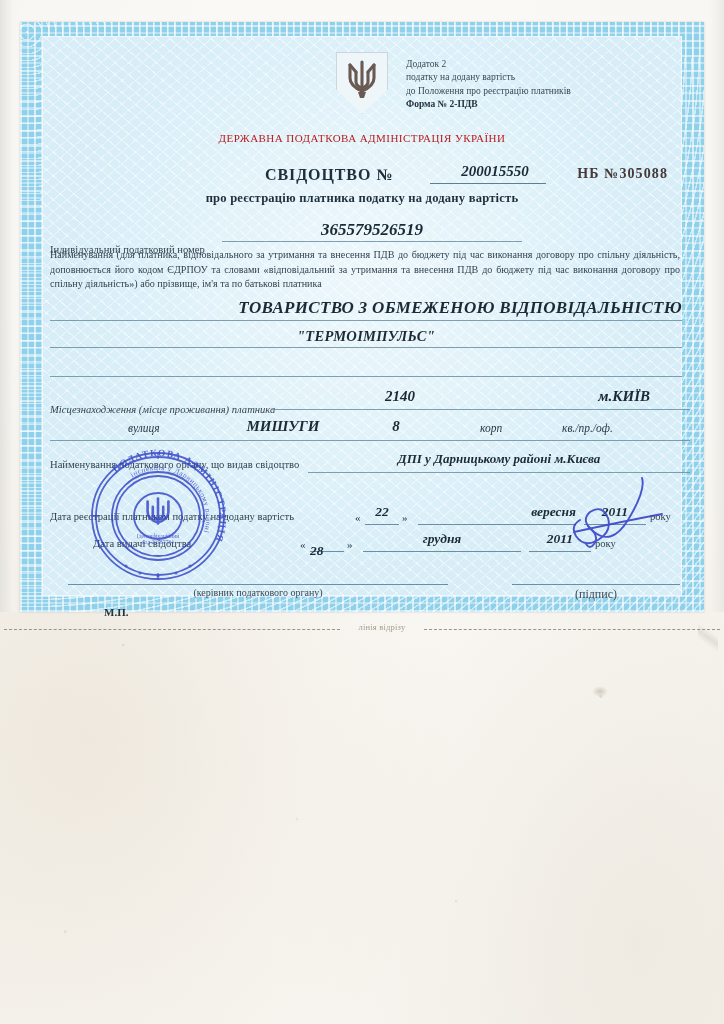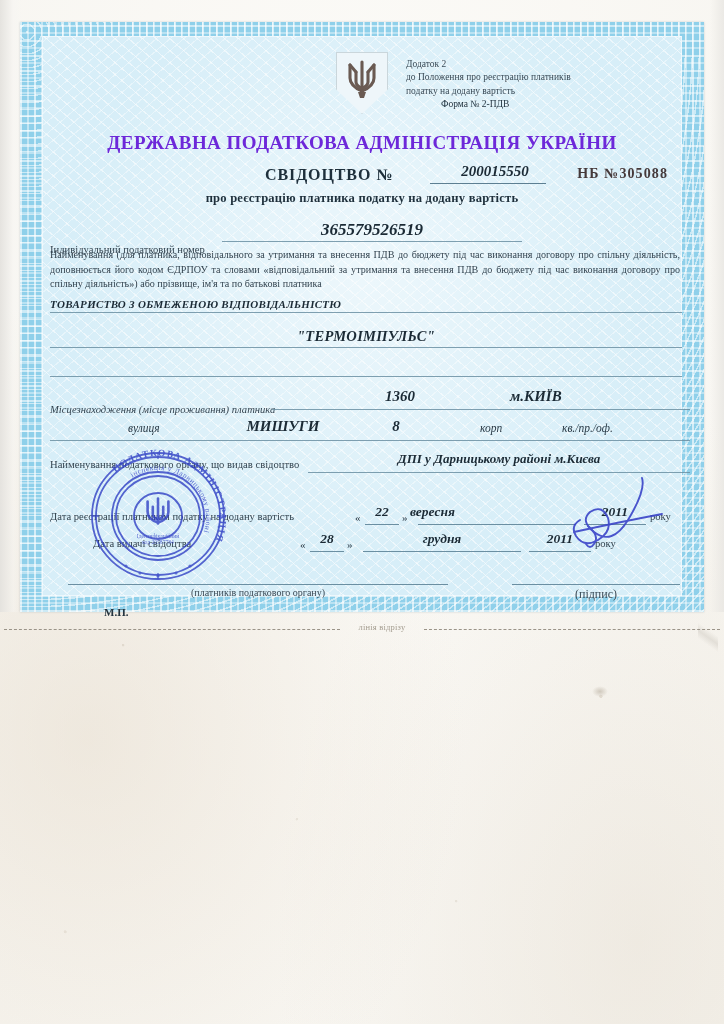--- a/index.html
+++ b/index.html
@@ -89,26 +89,26 @@
     position:relative;
   }
   .tryzub{position:absolute;left:50%;top:6px;transform:translateX(-50%);}
 
   
   .appendix{
     position:absolute;right:24px;top:22px;width:252px;
     font-size:9.5px;line-height:1.42;color:#3a4a56;
     font-family:"Liberation Serif", serif;
   }
-  .appendix .bold{font-weight:normal;color:#22333f;margin-left:35px;}
+  .appendix .bold{font-weight:bold;color:#22333f;}
 
   
   .org-title{
     position:absolute;left:0;right:0;top:96px;text-align:center;
-    font-size:19px;font-weight:bold;letter-spacing:.45px;color:#6d28d9;
+    font-size:11px;font-weight:normal;letter-spacing:.45px;color:#b91c1c;
   }
   .cert-row{
     position:absolute;left:0;right:0;top:128px;height:26px;
   }
   .cert-word{
     position:absolute;left:223px;top:2px;
     font-size:16px;font-weight:bold;letter-spacing:.9px;color:#1e2f3b;
   }
   .cert-no-line{
     position:absolute;left:388px;top:19px;width:116px;height:1px;background:#5d7f92;
@@ -139,65 +139,65 @@
   .f-inn .lbl{position:absolute;left:0;top:22px;}
   .f-inn .rule{position:absolute;left:172px;top:19px;width:300px;}
   .f-inn .hand{position:absolute;left:172px;top:-2px;width:300px;text-align:center;font-size:17px;}
 
   .para{
     position:absolute;left:8px;top:212px;width:630px;
     font-size:10.1px;line-height:1.45;color:#33434f;text-align:justify;
   }
 
   .f-name1{position:absolute;left:8px;top:262px;width:632px;}
-  .f-name1 .hand{display:block;text-align:left;font-size:11px;letter-spacing:.3px;font-style:italic;}
+  .f-name1 .hand{display:block;text-align:right;font-size:17px;letter-spacing:.3px;font-style:italic;}
   .f-name1 .rule{margin-top:2px;}
   .f-name2{position:absolute;left:8px;top:292px;width:632px;}
   .f-name2 .hand{display:block;text-align:center;font-size:14.5px;letter-spacing:.3px;}
   .f-name2 .rule{margin-top:2px;}
   .f-blank{position:absolute;left:8px;top:322px;width:632px;}
   .f-blank .rule{margin-top:18px;}
 
   .f-loc{position:absolute;left:8px;top:352px;width:640px;height:24px;}
   .f-loc .lbl{position:absolute;left:0;top:16px;font-style:italic;}
   .f-loc .rule{position:absolute;left:222px;top:21px;width:418px;}
   .f-loc .v1{position:absolute;left:295px;top:0px;width:110px;text-align:center;}
-  .f-loc .v2{position:absolute;left:460px;top:0px;width:140px;text-align:left;}
+  .f-loc .v2{position:absolute;left:460px;top:0px;width:140px;text-align:right;}
 
   .f-street{position:absolute;left:8px;top:381px;width:640px;height:26px;}
   .f-street .s-lbl{position:absolute;font-size:11.5px;font-style:italic;color:#2a3a46;}
   .f-street .rule{position:absolute;left:0;top:23px;width:640px;}
   .f-street .v1{position:absolute;left:168px;top:1px;width:130px;text-align:center;}
   .f-street .v2{position:absolute;left:318px;top:1px;width:56px;text-align:center;}
 
   .f-auth{position:absolute;left:8px;top:415px;width:640px;height:24px;}
   .f-auth .lbl{position:absolute;left:0;top:8px;}
   .f-auth .rule{position:absolute;left:258px;top:21px;width:382px;}
   .f-auth .hand{position:absolute;left:258px;top:0px;width:382px;text-align:center;font-size:13px;}
 
   .f-date1{position:absolute;left:8px;top:468px;width:640px;height:24px;}
   .f-date1 .lbl{position:absolute;left:0;top:7px;}
   .f-date1 .q1{position:absolute;left:305px;top:7px;font-size:11px;color:#33434f;}
   .f-date1 .q2{position:absolute;left:352px;top:7px;font-size:11px;color:#33434f;}
   .f-date1 .r-day{position:absolute;left:315px;top:20px;width:34px;height:1px;background:#6b8fa2;}
   .f-date1 .r-mon{position:absolute;left:368px;top:20px;width:158px;height:1px;background:#6b8fa2;}
   .f-date1 .r-yr{position:absolute;left:534px;top:20px;width:62px;height:1px;background:#6b8fa2;}
   .f-date1 .v-day{position:absolute;left:315px;top:0px;width:34px;text-align:center;font-size:13.5px;}
-  .f-date1 .v-mon{position:absolute;left:360px;top:0px;width:158px;text-align:left;font-size:13.5px;}
+  .f-date1 .v-mon{position:absolute;left:368px;top:0px;width:158px;text-align:right;font-size:13.5px;}
   .f-date1 .v-yr{position:absolute;left:534px;top:0px;width:62px;text-align:center;font-size:13.5px;}
   .f-date1 .roku{position:absolute;left:600px;top:7px;font-size:10.6px;color:#33434f;}
 
   .f-date2{position:absolute;left:8px;top:495px;width:640px;height:24px;margin-left:43px;}
   .f-date2 .lbl{position:absolute;left:0;top:7px;}
   .f-date2 .q1{position:absolute;left:207px;top:7px;font-size:11px;color:#33434f;}
   .f-date2 .q2{position:absolute;left:254px;top:7px;font-size:11px;color:#33434f;}
   .f-date2 .r-day{position:absolute;left:217px;top:20px;width:34px;height:1px;background:#6b8fa2;}
   .f-date2 .r-mon{position:absolute;left:270px;top:20px;width:158px;height:1px;background:#6b8fa2;}
   .f-date2 .r-yr{position:absolute;left:436px;top:20px;width:62px;height:1px;background:#6b8fa2;}
-  .f-date2 .v-day{position:absolute;left:217px;top:0px;width:34px;text-align:center;font-size:13.5px;}
+  .f-date2 .v-day{position:absolute;left:217px;top:12px;width:34px;text-align:left;font-size:13.5px;}
   .f-date2 .v-mon{position:absolute;left:270px;top:0px;width:158px;text-align:center;font-size:13.5px;font-style:italic;}
   .f-date2 .v-yr{position:absolute;left:436px;top:0px;width:62px;text-align:center;font-size:13.5px;}
   .f-date2 .roku{position:absolute;left:502px;top:7px;font-size:10.6px;color:#33434f;}
 
   .sig-block{position:absolute;left:8px;top:518px;width:640px;height:60px;}
   .sig-name{
     position:absolute;left:54px;top:0px;width:330px;
     font-size:10.2px;font-style:italic;font-weight:bold;line-height:1.35;
     color:#2b3b47;
   }
@@ -271,22 +271,22 @@
             <path d="M5 7 L11 14"></path>
             <path d="M29 7 L23 14"></path>
           </g>
           <path d="M13 34 L21 34 L19 40 L15 40 Z" fill="#6a5a52"></path>
         </svg>
       </div>
     </div>
 
     <div class="appendix">
       <div>Додаток 2</div>
+      <div>податку на додану вартість</div>
       <div>до Положення про реєстрацію платників</div>
-      <div>податку на додану вартість</div>
       <div class="bold">Форма № 2-ПДВ</div>
     </div>
 
     <div class="org-title">ДЕРЖАВНА ПОДАТКОВА АДМІНІСТРАЦІЯ УКРАЇНИ</div>
 
     <div class="cert-row">
       <span class="cert-word">СВІДОЦТВО №</span>
       <span class="cert-no-line"></span>
       <span class="cert-no">200015550</span>
       <span class="serial">НБ №305088</span>
@@ -311,21 +311,21 @@
       <div class="rule"></div>
     </div>
     <div class="f-blank">
       <span class="hand"></span>
       <div class="rule"></div>
     </div>
 
     <div class="f-loc">
       <span class="lbl">Місцезнаходження (місце проживання) платника</span>
       <span class="rule"></span>
-      <span class="hand v1">1360</span>
+      <span class="hand v1">2140</span>
       <span class="hand v2">м.КИЇВ</span>
     </div>
 
     <div class="f-street">
       <span class="s-lbl" style="left:78px;top:5px;">вулиця</span>
       <span class="hand v1">МИШУГИ</span>
       <span class="hand v2">8</span>
       <span class="s-lbl" style="left:430px;top:5px;">корп</span>
       <span class="hand" style="position:absolute;left:470px;top:1px;width:40px;text-align:center;"></span>
       <span class="s-lbl" style="left:512px;top:5px;">кв./пр./оф.</span>
@@ -361,21 +361,21 @@
       <span class="r-yr"></span>
       <span class="hand v-day">28</span>
       <span class="hand v-mon">грудня</span>
       <span class="hand v-yr">2011</span>
       <span class="roku">року</span>
     </div>
 
     <div class="sig-block">
       <div class="sig-rule-l"></div>
       <div class="sig-rule-r"></div>
-      <div class="sig-cap-l">(платників податкового органу)</div>
+      <div class="sig-cap-l">(керівник податкового органу)</div>
       <div class="sig-cap-r">(підпис)</div>
       <div class="mp">М.П.</div>
     </div>
 
   </div>
 
   <svg class="stamp" viewBox="0 0 152 148">
     <defs>
       <path id="arcOuter" d="M 76 76 m -62,0 a 62,62 0 1,1 124,0 a 62,62 0 1,1 -124,0"></path>
       <path id="arcInner" d="M 76 76 m -48,0 a 48,48 0 1,1 96,0 a 48,48 0 1,1 -96,0"></path>

